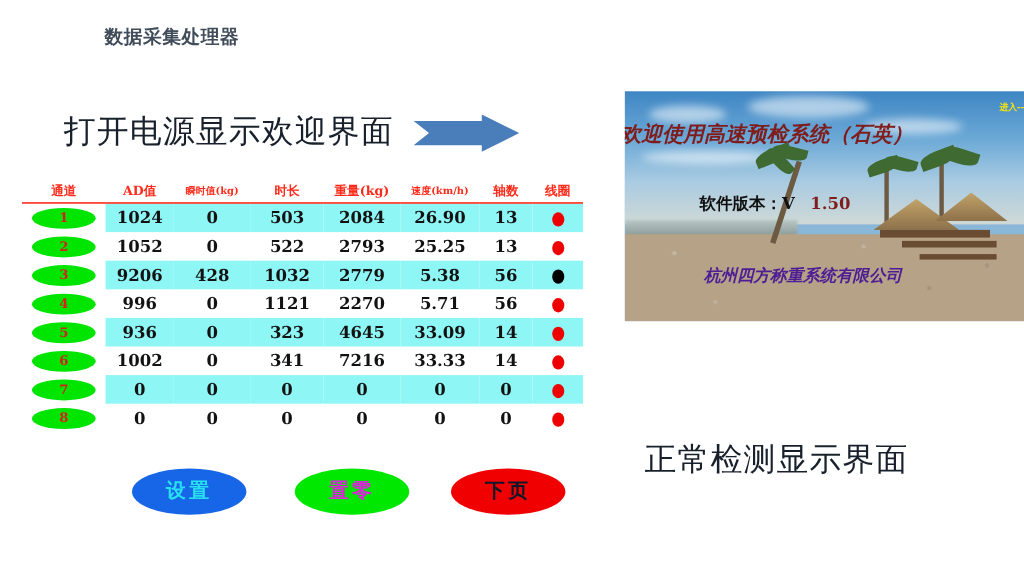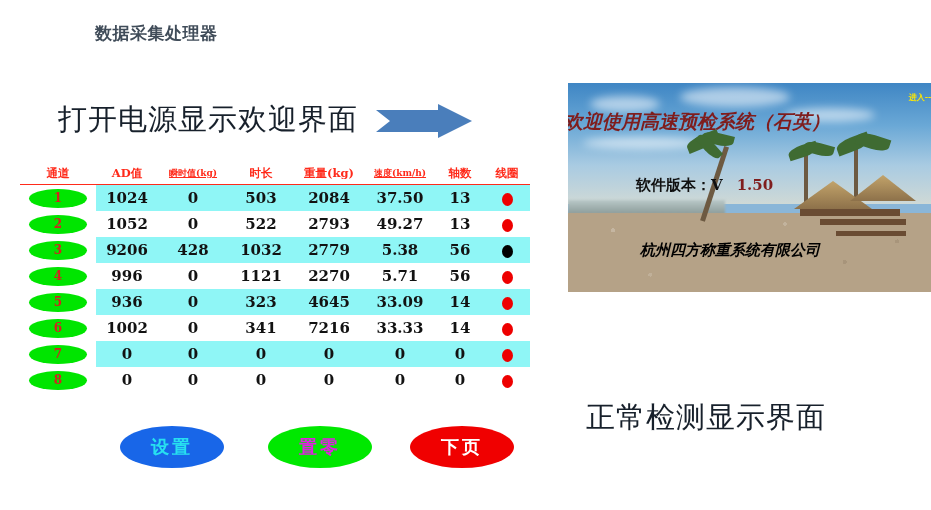--- a/index.html
+++ b/index.html
@@ -65,21 +65,21 @@
     font-family: "DejaVu Serif", "Liberation Serif", serif;
     color: #ff2a1a;
     font-size: 11.5px;
     font-weight: bold;
     padding: 0 0 3px 0;
     text-align: center;
     border-bottom: 1.2px solid #ff2a1a;
     white-space: nowrap;
   }
   table.grid th.ch-head { border-bottom: 1.2px solid #ff2a1a; }
-  table.grid th.small { font-size: 9px; text-decoration: underline; }
+  table.grid th.small { font-size: 9px; }
   table.grid td {
     font-family: "DejaVu Serif", "Liberation Serif", serif;
     font-size: 15px;
     color: #121212;
     text-align: center;
     height: 26px;
     padding: 0;
     vertical-align: middle;
     font-weight: bold;
   }
@@ -127,21 +127,21 @@
     font-size: 18px;
     font-weight: bold;
     font-family: "DejaVu Serif", "Liberation Serif", serif;
     letter-spacing: 3px;
     cursor: pointer;
     border: none;
     padding: 0;
   }
   #btn-settings { left: 0px;   background: #1866e8; color: #27e0f0; }
   #btn-zero     { left: 148px; background: #00e800; color: #e020e0; }
-  #btn-nextpage { left: 290px; background: #f00000; color: #ffffff; }
+  #btn-nextpage { left: 290px; background: #f00000; color: #0f172a; }
 
   
   #welcome-screen {
     position: absolute;
     left: 568px;
     top: 83px;
     width: 374px;
     height: 209px;
     overflow: hidden;
     background: #8ab6d8;
@@ -212,21 +212,21 @@
     color: #7f1d1d;
     font-size: 19px;
     letter-spacing: 0px;
     font-style: italic;
   }
   #screen-version-row { left: 68px; top: 93px; font-size: 15px; }
   #screen-version-label { color: #101010; }
   #screen-version-value { color: #7f1d1d; margin-left: 14px; }
   #screen-company {
     left: 72px; top: 158px;
-    color: #000000;
+    color: #4c1d95;
     font-size: 15px;
     font-style: italic;
     font-family: Liberation Serif, serif;
   }
 
   
   #caption-normal {
     position: absolute;
     left: 586px;
     top: 398px;
@@ -274,31 +274,31 @@
         <th>线圈</th>
       </tr>
     </thead>
     <tbody id="table-body">
         <tr class="band">
           <td class="chcell"><span class="ch-badge">1</span></td>
           <td class="dataval">1024</td>
           <td class="dataval">0</td>
           <td class="dataval">503</td>
           <td class="dataval">2084</td>
-          <td class="dataval">37.50</td>
+          <td class="dataval">26.90</td>
           <td class="dataval">13</td>
           <td class="dataval"><span class="coil-dot"></span></td>
         </tr>
         <tr>
           <td class="chcell"><span class="ch-badge">2</span></td>
           <td class="dataval">1052</td>
           <td class="dataval">0</td>
           <td class="dataval">522</td>
           <td class="dataval">2793</td>
-          <td class="dataval">49.27</td>
+          <td class="dataval">25.25</td>
           <td class="dataval">13</td>
           <td class="dataval"><span class="coil-dot"></span></td>
         </tr>
         <tr class="band">
           <td class="chcell"><span class="ch-badge">3</span></td>
           <td class="dataval">9206</td>
           <td class="dataval">428</td>
           <td class="dataval">1032</td>
           <td class="dataval">2779</td>
           <td class="dataval">5.38</td>

